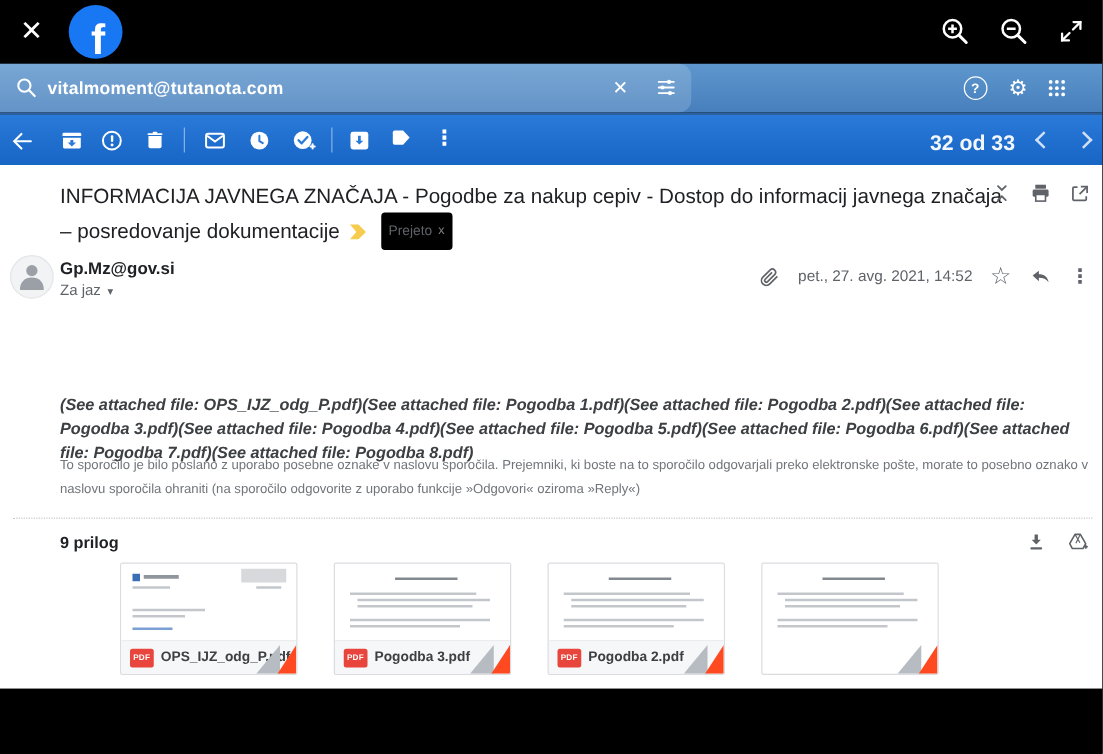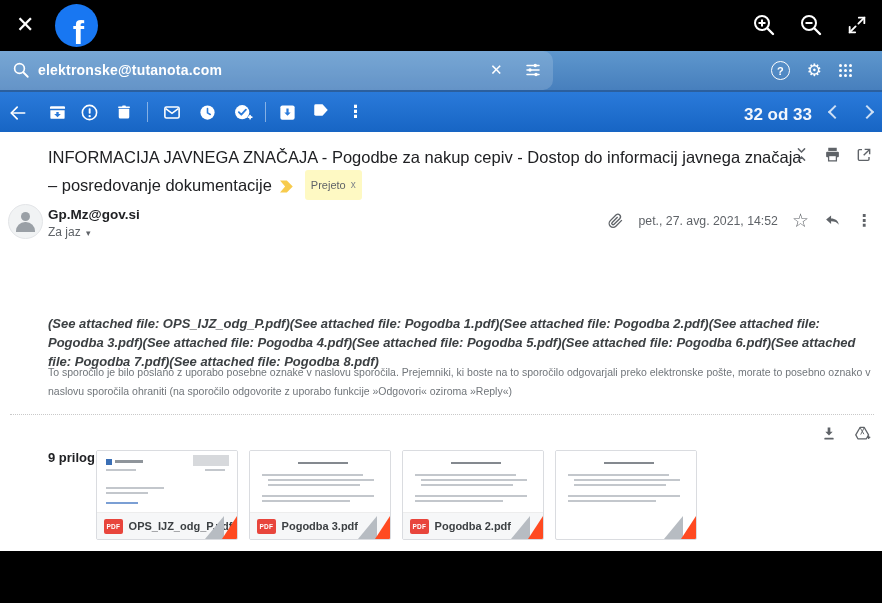--- a/index.html
+++ b/index.html
@@ -42,44 +42,44 @@
   .chev{position:absolute;top:15px;width:8px;height:8px;border-left:2px solid #cfe0f5;border-bottom:2px solid #cfe0f5;}
   .chev.prev{transform:rotate(45deg);right:42px;}
   .chev.next{transform:rotate(225deg);right:10px;}
   .tb-dots{color:#fff;font-size:17px;font-weight:bold;top:9px;}
 
   
   #content{left:0;top:132px;width:882px;height:419px;background:#fff;}
   #subject{left:48px;top:12px;width:762px;font-size:16.5px;line-height:26px;color:#202124;}
   .imp-marker{display:inline-block;vertical-align:-2px;margin-left:8px;}
   .label-badge{display:inline-flex;align-items:center;gap:5px;vertical-align:2px;margin-left:8px;
-               background:#fef9c3;border-radius:3px;padding:2px 6px;font-size:11px;color:#5f6368;cursor:pointer;}
+               background:#000000;border-radius:3px;padding:2px 6px;font-size:11px;color:#5f6368;cursor:pointer;}
   .label-badge .lx{font-size:10px;color:#80868b;}
   #subject-actions{right:10px;top:14px;display:flex;gap:15px;align-items:center;}
 
   .avatar{left:8px;top:72px;width:33px;height:33px;border-radius:50%;background:#f1f3f4;border:1px solid #e3e5e8;}
   .avatar .head{position:absolute;left:12px;top:7px;width:9px;height:9px;border-radius:50%;background:#9aa0a6;}
   .avatar .body{position:absolute;left:7px;top:17px;width:19px;height:10px;border-radius:9px 9px 0 0;background:#9aa0a6;}
   #sender{left:48px;top:75px;font-size:13.5px;font-weight:bold;color:#202124;}
   #toline{left:48px;top:93px;font-size:12px;color:#5f6368;cursor:pointer;}
   #toline .caret{font-size:9px;color:#5f6368;margin-left:2px;}
   #meta-row{right:10px;top:79px;display:flex;align-items:center;gap:14px;}
   #meta-date{font-size:12.3px;color:#5f6368;white-space:nowrap;}
   .star{color:#5f6368;font-size:19px;line-height:19px;cursor:pointer;}
   .vdots{color:#5f6368;font-size:16px;font-weight:bold;cursor:pointer;}
 
   #body-line{left:48px;top:128px;font-size:13px;color:#202124;}
   #attach-note{left:48px;top:182px;width:828px;font-size:13px;font-style:italic;color:#3c4043;line-height:19px;font-weight:bold;}
   #disclaimer{left:48px;top:231px;width:830px;font-size:10.5px;color:#70757a;line-height:19px;}
   #attach-sep{left:10px;top:282px;width:864px;border-top:1px dotted #c9c9c9;}
-  #attach-header{left:48px;top:294px;font-size:13px;font-weight:bold;color:#202124;margin-top:24px;}
+  #attach-header{left:48px;top:294px;font-size:13px;font-weight:bold;color:#202124;}
   #attach-actions{right:10px;top:293px;display:flex;gap:16px;align-items:center;}
 
   
-  #cards{left:48px;top:318px;display:flex;gap:11px;padding-left:48px;}
+  #cards{left:48px;top:318px;display:flex;gap:29px;padding-left:48px;}
   .card{position:relative;width:142px;height:90px;background:#fff;border:1px solid #dadce0;
         border-radius:2px;box-sizing:border-box;cursor:pointer;overflow:hidden;}
   .thumb{position:relative;height:62px;background:#fff;overflow:hidden;}
   .thumb i{position:absolute;height:2px;background:#c3c7cc;}
   .cfoot{position:absolute;left:0;bottom:0;width:100%;height:27px;background:#f6f7f8;
          border-top:1px solid #ededed;display:flex;align-items:center;gap:6px;padding-left:7px;box-sizing:border-box;}
   .pdfchip{background:#e8453c;color:#fff;font-size:6.5px;font-weight:bold;border-radius:2px;
            padding:4px 2.5px;letter-spacing:.2px;}
   .fname{font-size:11px;font-weight:bold;color:#3c4043;white-space:nowrap;}
   .fold{position:absolute;right:0;bottom:0;width:37px;height:23px;}
@@ -149,21 +149,21 @@
   </div>
 
   <div id="searchbar" class="abs">
     <div id="search-pill" class="abs">
       <span id="search-mag" class="abs">
         <svg width="18" height="18" viewBox="0 0 24 24">
             <circle cx="10" cy="10" r="6.5" fill="none" stroke="#fff" stroke-width="2.2"></circle>
             <line x1="15" y1="15" x2="21" y2="21" stroke="#fff" stroke-width="2.4" stroke-linecap="round"></line>
           </svg>
       </span>
-      <span id="search-text" class="abs">elektronske@tutanota.com</span>
+      <span id="search-text" class="abs">vitalmoment@tutanota.com</span>
       <span id="search-clear" class="abs">✕</span>
       <span id="search-tune" class="abs">
         <svg width="18" height="18" viewBox="0 0 24 24" stroke="#fff" stroke-width="2" stroke-linecap="round">
             <line x1="4" y1="6" x2="20" y2="6"></line>
             <line x1="4" y1="12" x2="20" y2="12"></line>
             <line x1="4" y1="18" x2="20" y2="18"></line>
             <circle cx="15" cy="6" r="2.2" fill="#fff" stroke="none"></circle>
             <circle cx="8" cy="12" r="2.2" fill="#fff" stroke="none"></circle>
             <circle cx="16" cy="18" r="2.2" fill="#fff" stroke="none"></circle>
           </svg>

